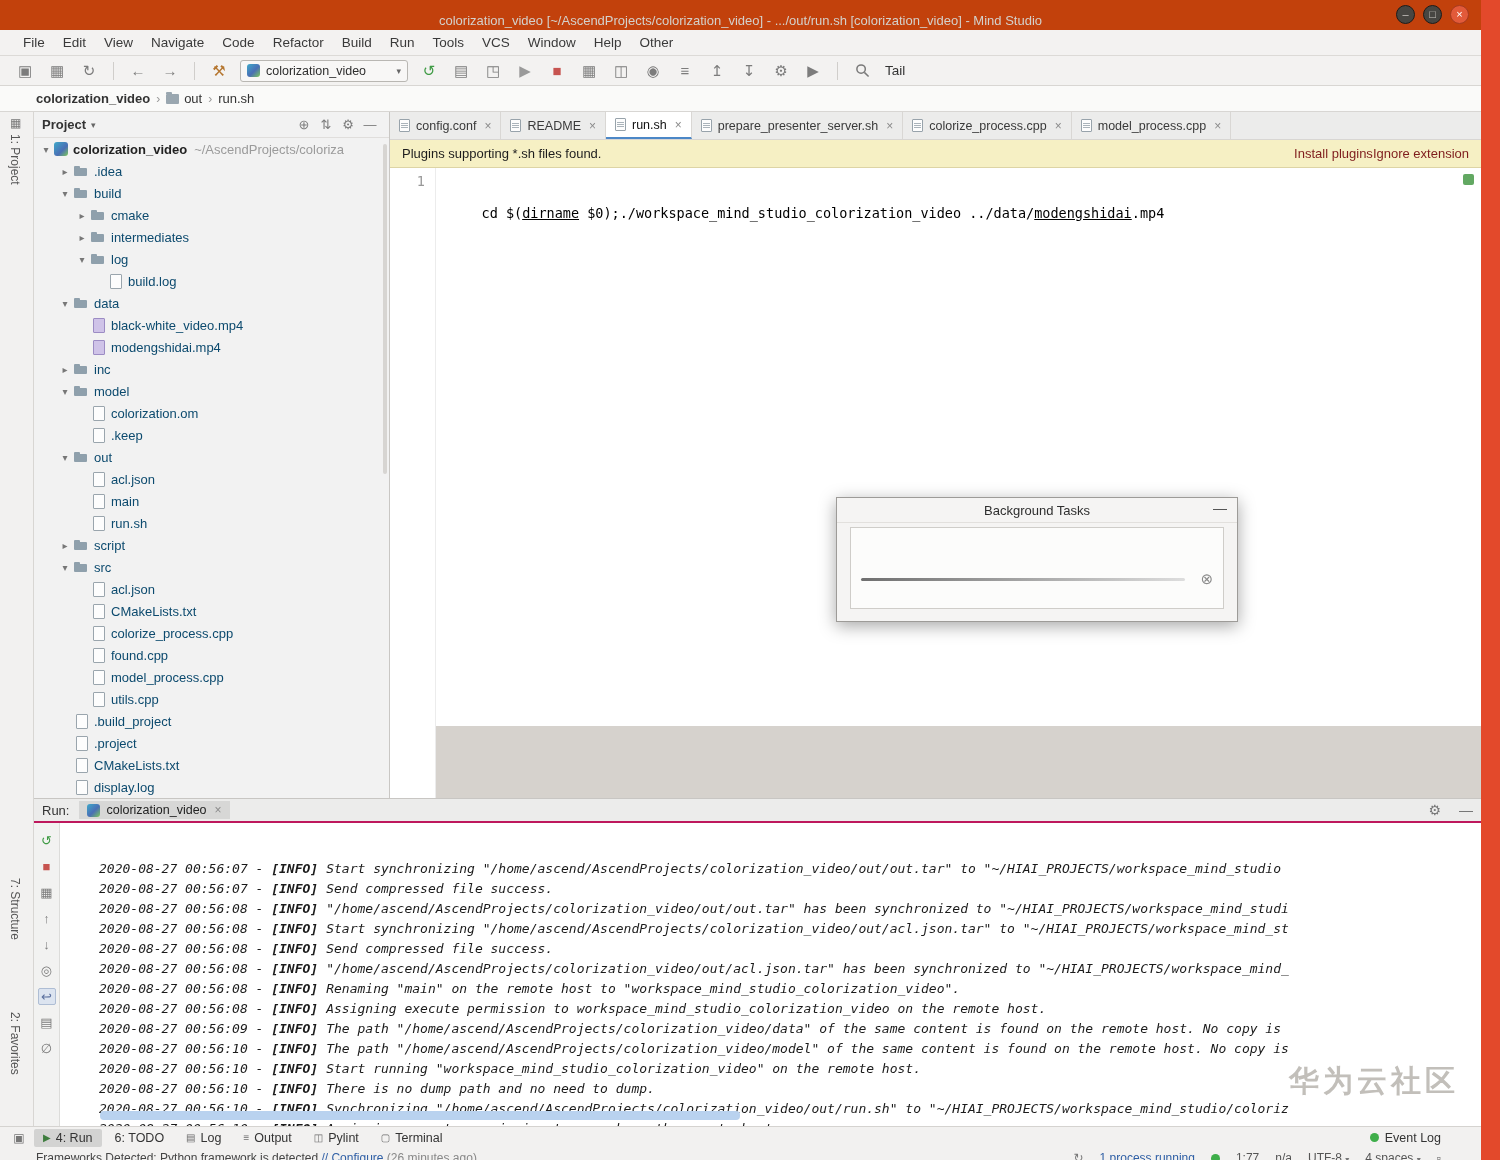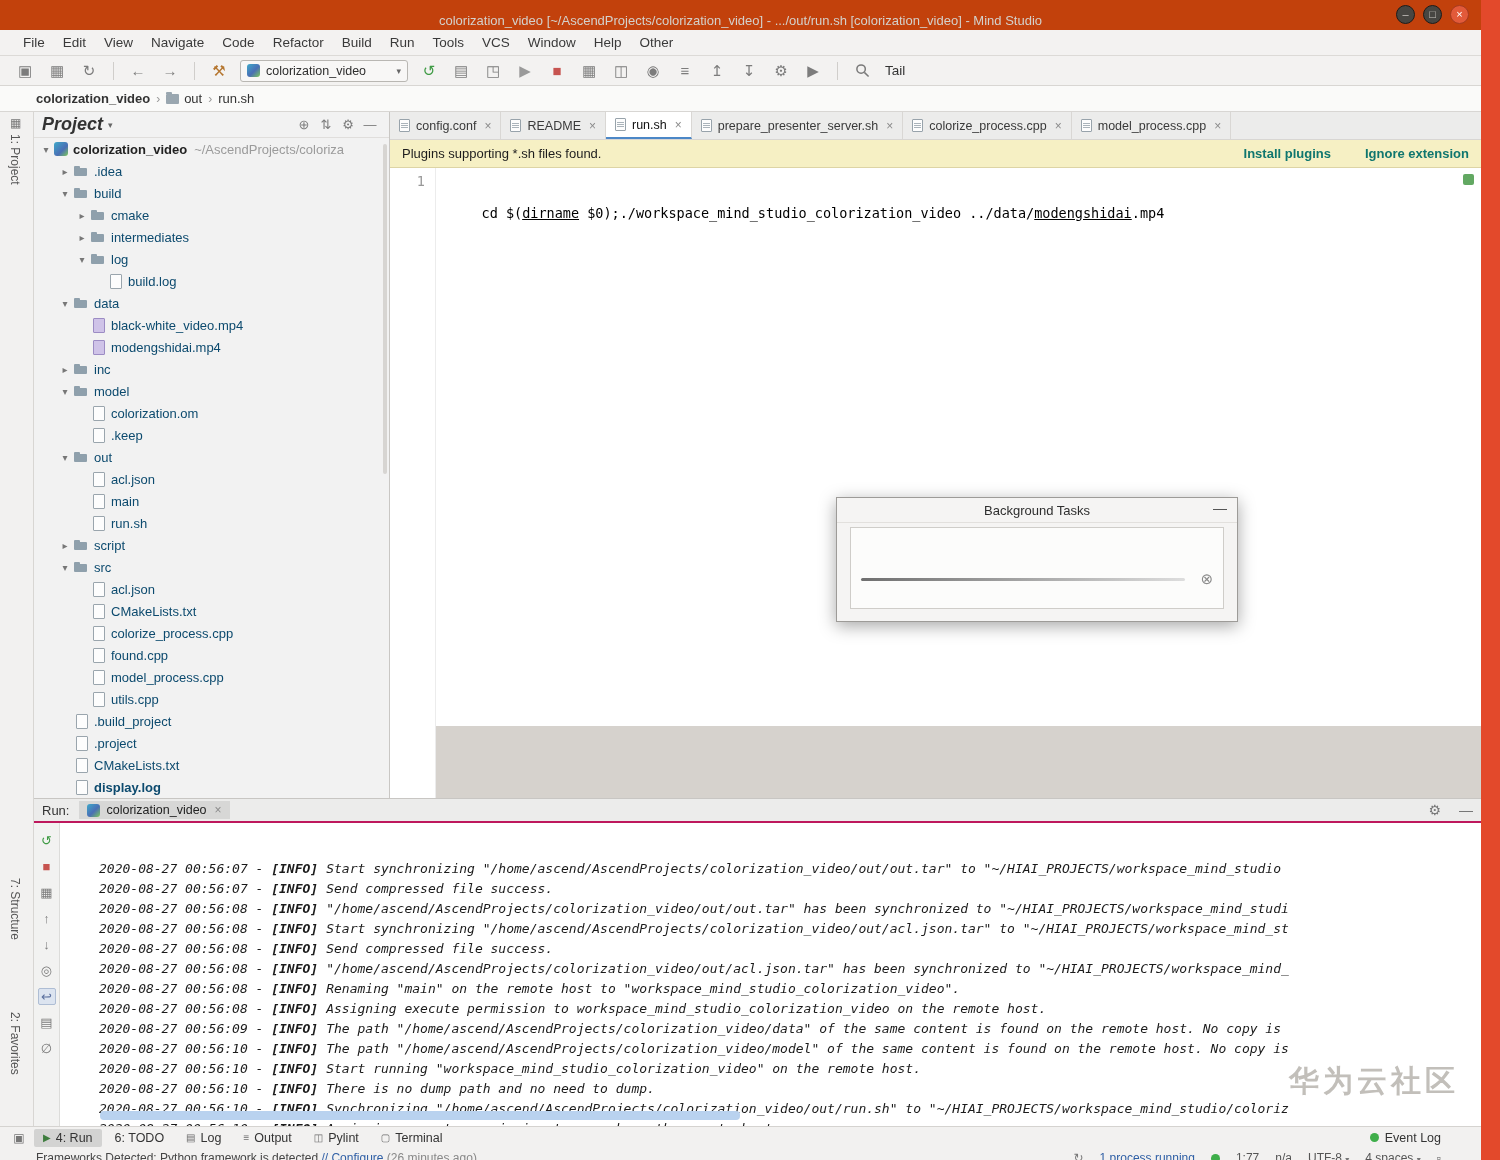--- a/index.html
+++ b/index.html
@@ -37,21 +37,21 @@
   .mini-folder::before{content:"";position:absolute;left:0;top:-2px;width:6px;height:2px;background:#9aa7b0;border-radius:1px 1px 0 0;}
 
   
   .stripe{position:absolute;left:0;top:112px;width:34px;height:1014px;background:#f2f1f0;border-right:1px solid #d8d6d3;}
   .stripe-label{position:absolute;left:8px;writing-mode:vertical-rl;font-size:12px;color:#555;cursor:default;white-space:nowrap;}
   .stripe-ic{position:absolute;left:10px;font-size:12px;color:#777;}
 
   
   .project-panel{position:absolute;left:34px;top:112px;width:356px;height:686px;background:#f2f2f2;border-right:1px solid #c9c7c4;overflow:hidden;}
   .pp-header{height:26px;display:flex;align-items:center;padding:0 8px;border-bottom:1px solid #e0dedc;}
-  .pp-title{font-size:18px;color:#333;font-weight:bold;font-style:italic;}
+  .pp-title{font-size:13px;color:#333;font-weight:bold;}
   .pp-caret{font-size:9px;color:#666;margin-left:5px;flex:1;}
   .pp-ic{width:22px;text-align:center;color:#7c7c7c;font-size:13px;cursor:default;}
   .tree{font-size:13px;}
   .tree-row{height:22px;display:flex;align-items:center;white-space:nowrap;overflow:hidden;cursor:default;}
   .tree-row .arrow{width:16px;flex:0 0 16px;text-align:center;color:#777;font-size:10px;}
   .tree-row.expanded .arrow::before{content:"▾";}
   .tree-row.collapsed .arrow::before{content:"▸";}
   .tree-icon{width:17px;height:16px;flex:0 0 17px;position:relative;margin-right:4px;}
   .t-folder>.tree-icon::before{content:"";position:absolute;left:1px;top:5px;width:13px;height:8px;background:#8fa0ac;border-radius:1px;}
   .t-folder>.tree-icon::after{content:"";position:absolute;left:1px;top:3px;width:6px;height:3px;background:#8fa0ac;border-radius:1px 1px 0 0;}
@@ -68,21 +68,21 @@
   .editor{position:absolute;left:390px;top:112px;width:1091px;height:614px;background:#fff;}
   .etabs{height:28px;background:#ececeb;border-bottom:1px solid #d8d6d3;display:flex;align-items:stretch;}
   .etab{display:flex;align-items:center;gap:6px;padding:0 9px;border-right:1px solid #d9d7d4;font-size:12.5px;color:#3a3a3a;cursor:default;background:#ececeb;}
   .etab.active{background:#ffffff;border-bottom:2px solid #4c87c7;color:#111;}
   .tab-file-icon{width:11px;height:13px;background:#fdfdfd;border:1px solid #98a3ab;border-radius:1px;position:relative;}
   .tab-file-icon::after{content:"";position:absolute;left:1px;top:3px;width:7px;height:1px;background:#aab3ba;box-shadow:0 2px 0 #aab3ba,0 4px 0 #aab3ba;}
   .etab-close{color:#8b8b8b;font-size:12px;margin-left:2px;cursor:default;}
   .etab-close::before{content:"×";}
   .banner{height:28px;background:#f6f0c4;border-bottom:1px solid #ddd4a5;display:flex;align-items:center;padding:0 12px;font-size:13px;color:#1d1d1d;}
   .banner .spacer{flex:1;}
-  .banner a{color:#0f766e;text-decoration:none;margin-left:34px;cursor:default;font-weight:bold;}
+  .banner a{color:#7f1d1d;text-decoration:none;cursor:default;}
   .code-area{position:relative;height:630px;display:flex;font-family:"DejaVu Sans Mono",monospace;font-size:13.5px;}
   .gutter{width:46px;background:#ffffff;border-right:1px solid #ececec;color:#999;text-align:right;padding:5px 10px 0 0;}
   .code-line{padding:5px 0 0 13px;color:#000;white-space:pre;}
   .seg.u{text-decoration:underline;}
   .inspect-ind{position:absolute;right:7px;top:6px;width:11px;height:11px;border-radius:2px;background:#62a862;}
 
   
   .bg-tasks{position:absolute;left:836px;top:497px;width:402px;height:125px;background:#f5f4f3;border:1px solid #9d9b98;box-shadow:0 4px 16px rgba(0,0,0,.35);z-index:40;}
   .bt-title{height:25px;display:flex;align-items:center;justify-content:center;position:relative;font-size:13px;color:#2e2e2e;border-bottom:1px solid #e2e0dd;}
   .bt-min{position:absolute;right:10px;top:2px;color:#555;font-size:14px;cursor:default;}
@@ -419,21 +419,21 @@
         <div class="tree-row t-file" style="padding-left: 23px;">
           <span class="arrow"></span>
           <span class="tree-icon"></span>
           <span class="tree-label">.project</span>
         </div>
         <div class="tree-row t-file" style="padding-left: 23px;">
           <span class="arrow"></span>
           <span class="tree-icon"></span>
           <span class="tree-label">CMakeLists.txt</span>
         </div>
-        <div class="tree-row t-file" style="padding-left: 23px; font-weight: bold;">
+        <div class="tree-row t-file" style="padding-left: 23px;">
           <span class="arrow"></span>
           <span class="tree-icon"></span>
           <span class="tree-label">display.log</span>
         </div>
       </div>
   </div>
   <div class="pp-scroll"></div>
 </div>
 
 <div class="editor">

